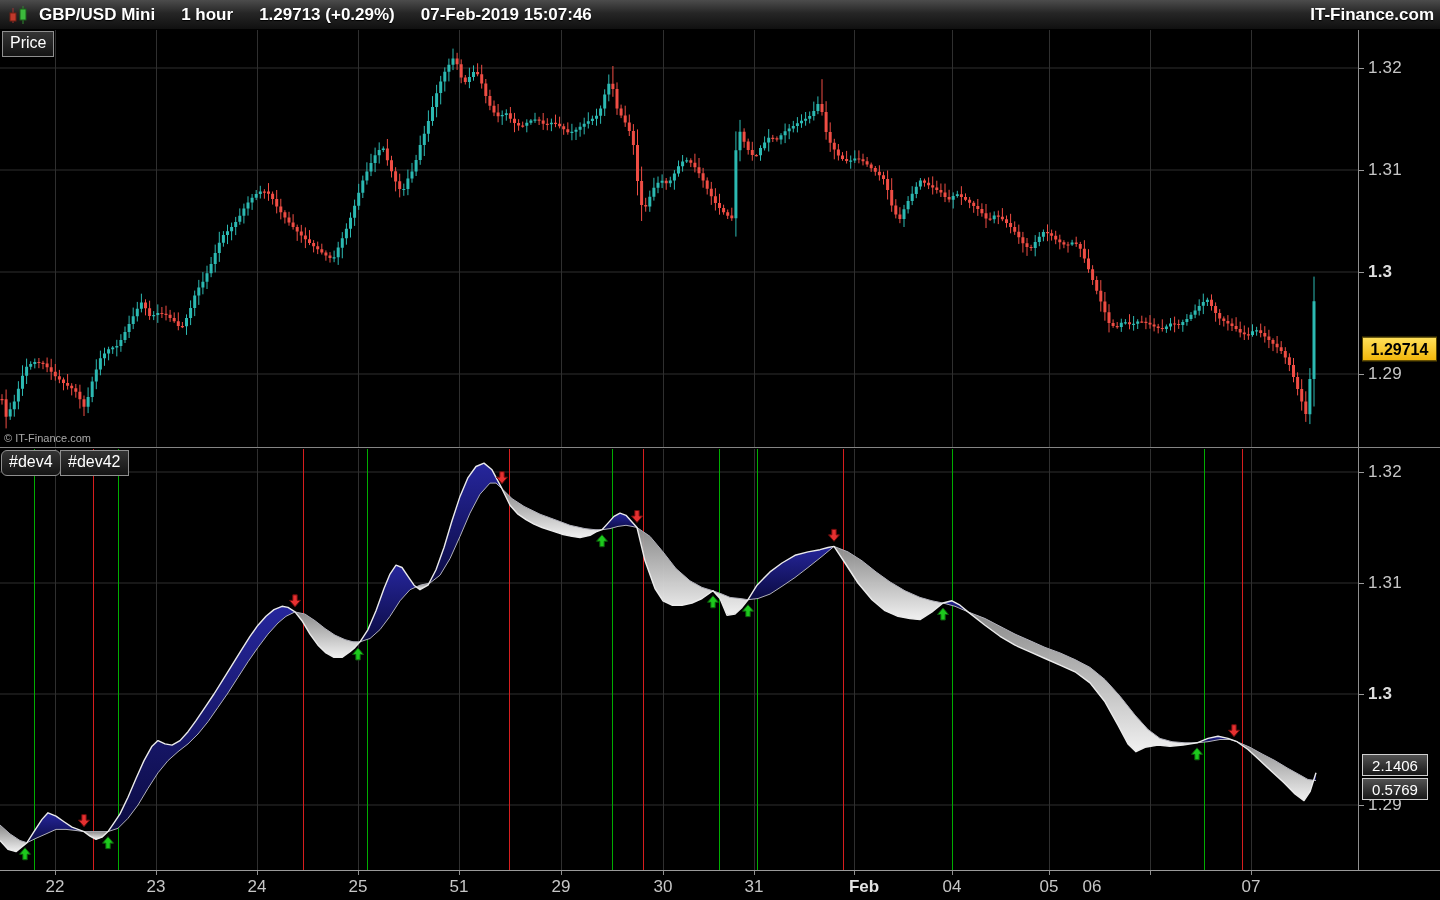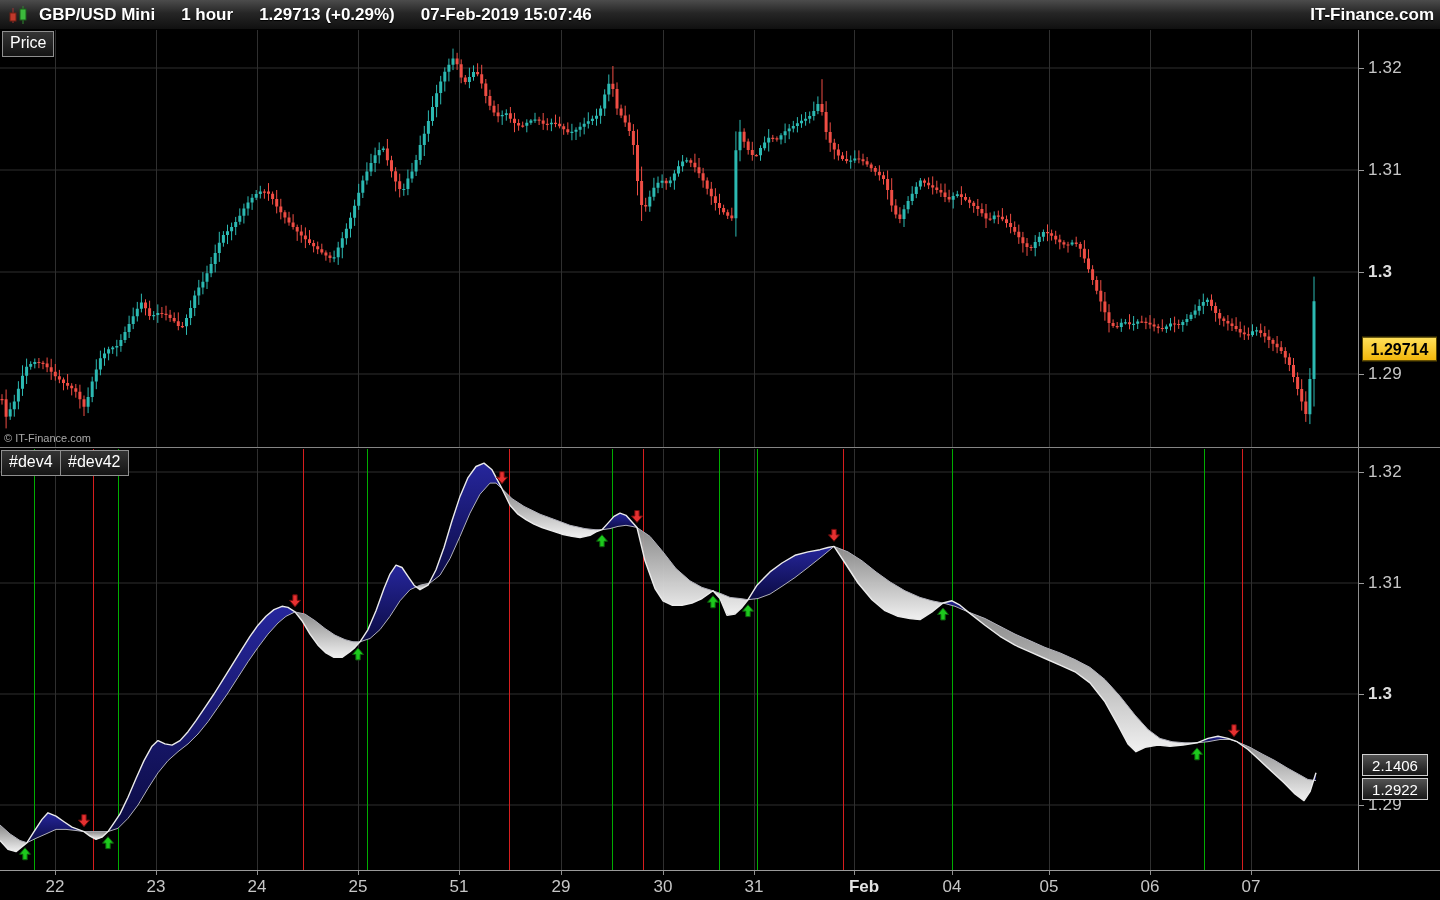--- a/index.html
+++ b/index.html
@@ -175,21 +175,21 @@
           <path d="M943 158.98000000000016l5.5 6.5h-3.3v5.5h-4.4v-5.5h-3.3z" fill="#1dc91d" stroke="#0b5e0b" stroke-width="1"></path>
           <path d="M1197 298.8399999999996l5.5 6.5h-3.3v5.5h-4.4v-5.5h-3.3z" fill="#1dc91d" stroke="#0b5e0b" stroke-width="1"></path>
           <path d="M84 377.63999999999965l5.5 -6.5h-3.3v-5.5h-4.4v5.5h-3.3z" fill="#e63030" stroke="#6e0c0c" stroke-width="1"></path>
           <path d="M295 157.86000000000166l5.5 -6.5h-3.3v-5.5h-4.4v5.5h-3.3z" fill="#e63030" stroke="#6e0c0c" stroke-width="1"></path>
           <path d="M502 34.65000000000043l5.5 -6.5h-3.3v-5.5h-4.4v5.5h-3.3z" fill="#e63030" stroke="#6e0c0c" stroke-width="1"></path>
           <path d="M637 73.50000000000108l5.5 -6.5h-3.3v-5.5h-4.4v5.5h-3.3z" fill="#e63030" stroke="#6e0c0c" stroke-width="1"></path>
           <path d="M834 92.37000000000148l5.5 -6.5h-3.3v-5.5h-4.4v5.5h-3.3z" fill="#e63030" stroke="#6e0c0c" stroke-width="1"></path>
           <path d="M1234 287.7299999999997l5.5 -6.5h-3.3v-5.5h-4.4v5.5h-3.3z" fill="#e63030" stroke="#6e0c0c" stroke-width="1"></path>
         </g>
       </svg>
-    <div class="tagbox" style="left:1px;top:1px;">#dev4</div>
+    <div class="tagbox" style="left:1px;top:1px;border-radius:6px;">#dev4</div>
     <div class="tagbox" style="left:60px;top:1px;">#dev42</div>
   </div>
 
   <div class="hsep" style="top:447px;"></div>
   <div class="hsep" style="top:870px;background:#9a9a9a;"></div>
   <div class="vaxis-line"></div>
 
   <div class="axis" id="axis-top" style="top:30px;height:417px;">
       <div class="tick" style="top: 38px;"></div>
       <div class="lbl" style="top: 38px;">1.32</div>
@@ -204,21 +204,21 @@
   <div class="axis" id="axis-bottom" style="top:449px;height:421px;">
       <div class="tick" style="top: 23px;"></div>
       <div class="lbl" style="top: 23px;">1.32</div>
       <div class="tick" style="top: 134px;"></div>
       <div class="lbl" style="top: 134px;">1.31</div>
       <div class="tick" style="top: 245px;"></div>
       <div class="lbl bold" style="top: 245px;">1.3</div>
       <div class="tick" style="top: 356px;"></div>
       <div class="lbl" style="top: 356px;">1.29</div>
       <div class="valuetag" style="top: 316px;">2.1406</div>
-      <div class="valuetag" style="top: 340px;">1.2922</div>
+      <div class="valuetag" style="top: 340px;">0.5769</div>
     </div>
 
   <div class="xaxis" id="xaxis">
       <div class="xtick" style="left: 55px;"></div>
       <div class="xlbl" style="left: 55px;">22</div>
       <div class="xtick" style="left: 156px;"></div>
       <div class="xlbl" style="left: 156px;">23</div>
       <div class="xtick" style="left: 257px;"></div>
       <div class="xlbl" style="left: 257px;">24</div>
       <div class="xtick" style="left: 358px;"></div>
@@ -231,17 +231,17 @@
       <div class="xlbl" style="left: 663px;">30</div>
       <div class="xtick" style="left: 754px;"></div>
       <div class="xlbl" style="left: 754px;">31</div>
       <div class="xtick" style="left: 854px;"></div>
       <div class="xlbl bold" style="left: 864px;">Feb</div>
       <div class="xtick" style="left: 952px;"></div>
       <div class="xlbl" style="left: 952px;">04</div>
       <div class="xtick" style="left: 1049px;"></div>
       <div class="xlbl" style="left: 1049px;">05</div>
       <div class="xtick" style="left: 1150px;"></div>
-      <div class="xlbl" style="left: 1150px;">06</div>
+      <div class="xlbl" style="left: 1092px;">06</div>
       <div class="xtick" style="left: 1251px;"></div>
       <div class="xlbl" style="left: 1251px;">07</div>
     </div>
 </div>
 
 </body></html>

